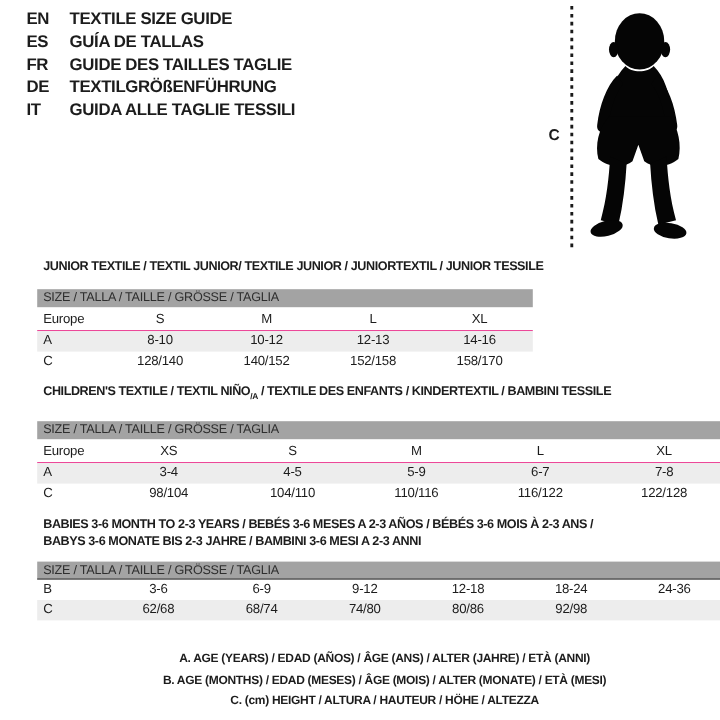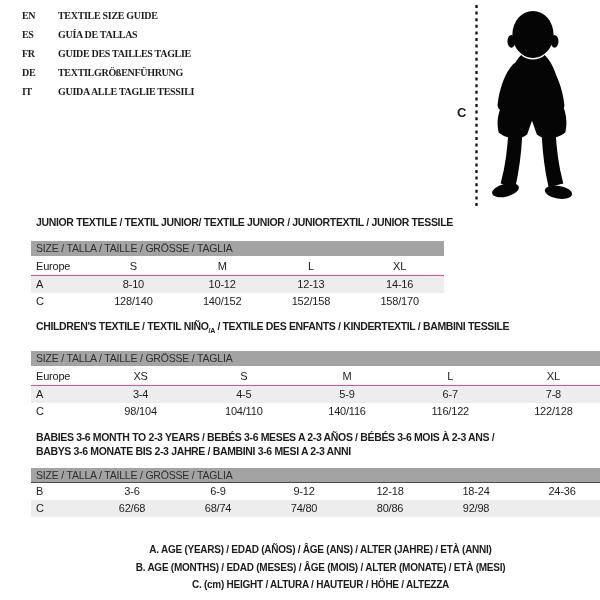--- a/index.html
+++ b/index.html
@@ -3,21 +3,21 @@
 <meta charset="utf-8">
 <style>
   html,body { margin:0; padding:0; background:#fff; }
   .page {
     position:relative; width:600px; height:600px; background:#ffffff;
     font-family:"Liberation Sans", sans-serif; color:#1c1c1c; overflow:hidden;
   }
 
   
   .lang-list { position:absolute; top:6px; left:22px; }
-  .lang-row { display:flex; line-height:19px; font-weight:700; font-size:10px; letter-spacing:-0.3px;font-family:Liberation Serif, serif; }
+  .lang-row { display:flex; line-height:19px; font-weight:700; font-size:14px; letter-spacing:-0.3px; }
   .lang-code { width:36px; }
 
   
   .figure { position:absolute; top:4px; left:450px; width:148px; height:208px; }
   .dash-line { position:absolute; left:24px; top:0; }
   .height-label { position:absolute; left:7px; top:101px; font-weight:700; font-size:13px; }
   .baby { position:absolute; left:32px; top:3px; }
 
   
   .content { position:absolute; top:216px; left:17px; width:574px;margin-left:14px; }
@@ -144,21 +144,21 @@
           <div class="cell">3-4</div>
           <div class="cell">4-5</div>
           <div class="cell">5-9</div>
           <div class="cell">6-7</div>
           <div class="cell">7-8</div>
         </div>
         <div class="row">
           <div class="label">C</div>
           <div class="cell">98/104</div>
           <div class="cell">104/110</div>
-          <div class="cell">140/116</div>
+          <div class="cell">110/116</div>
           <div class="cell">116/122</div>
           <div class="cell">122/128</div>
         </div>
       </div>
     </div>
 
     <div class="sec3">
       <div class="title-block">
         <div class="title-line">BABIES 3-6 MONTH TO 2-3 YEARS / BEBÉS 3-6 MESES A 2-3 AÑOS / BÉBÉS 3-6 MOIS À 2-3 ANS /</div>
         <div class="title-line">BABYS 3-6 MONATE BIS 2-3 JAHRE / BAMBINI 3-6 MESI A 2-3 ANNI</div>

